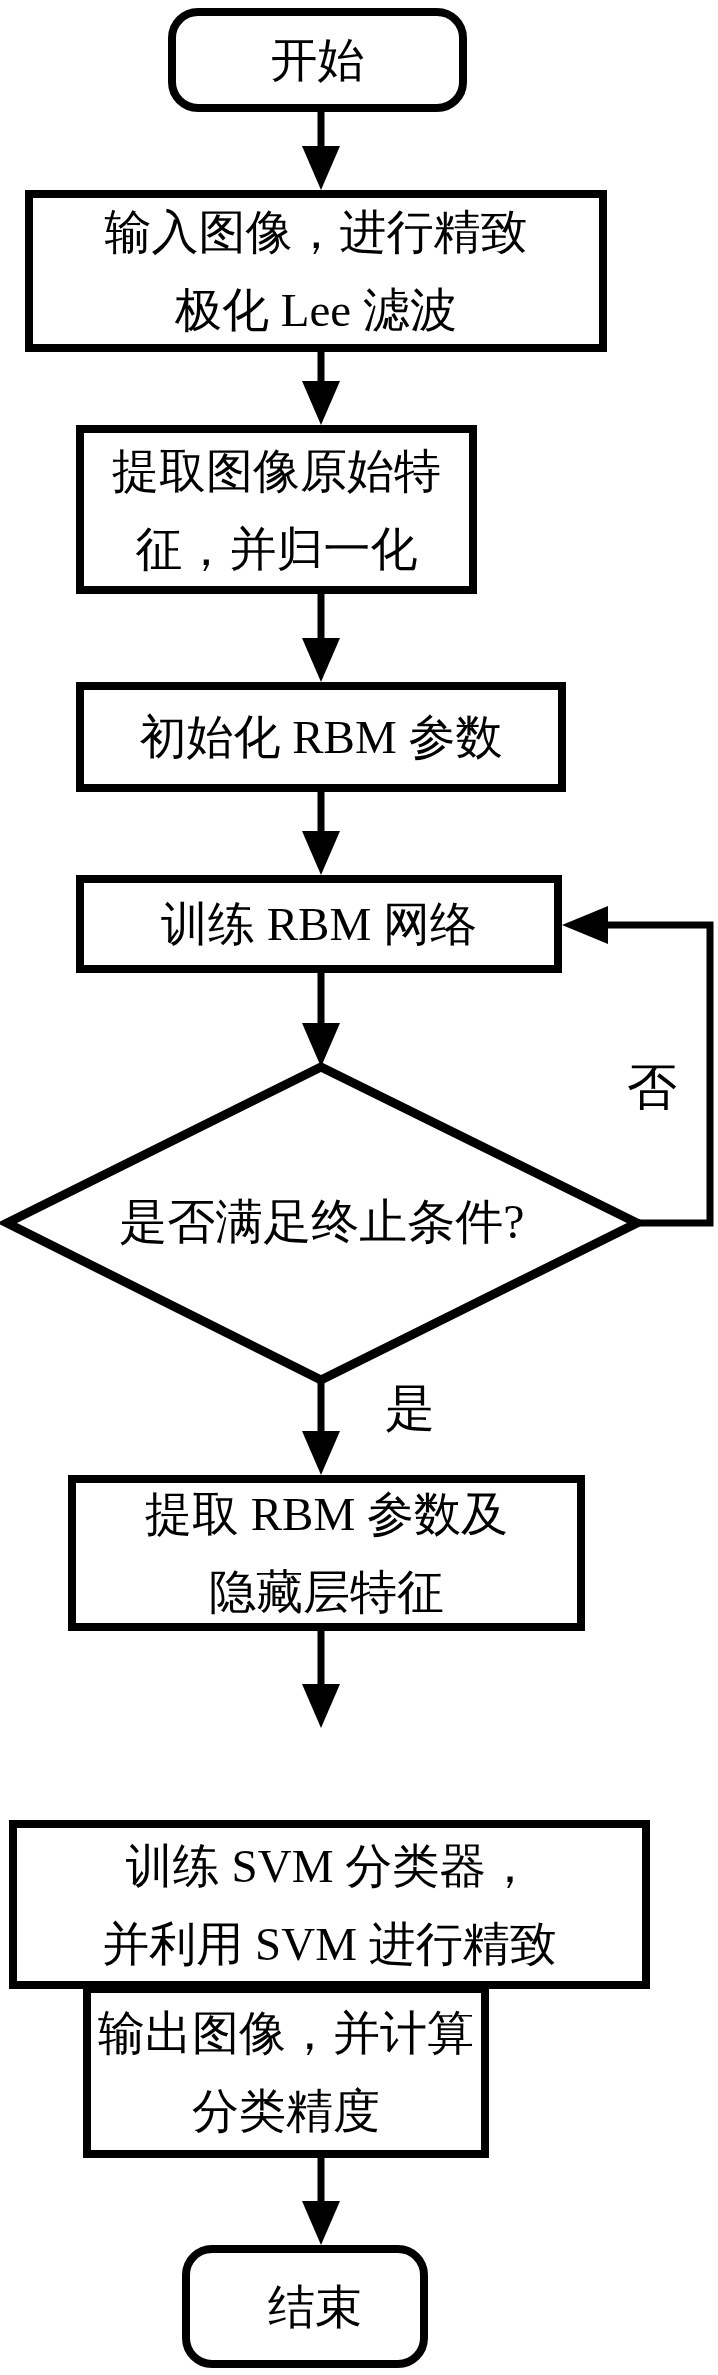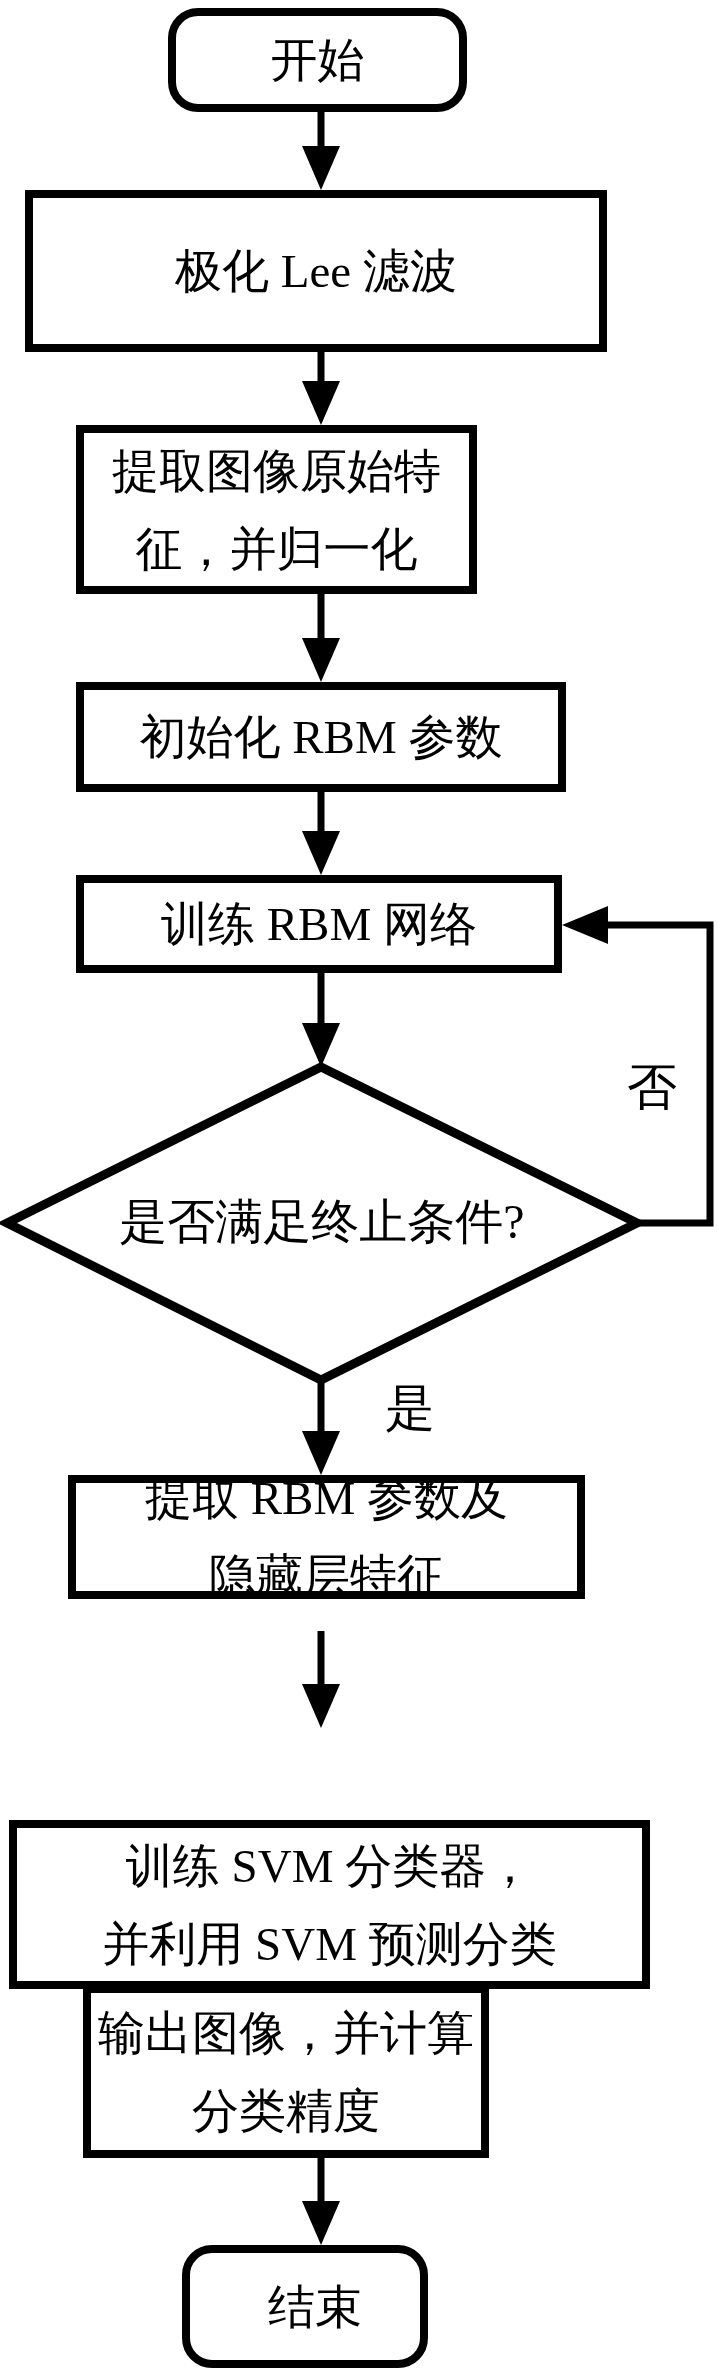--- a/index.html
+++ b/index.html
@@ -135,20 +135,21 @@
       <line x1="321" y1="2158" x2="321" y2="2203"></line>
       <polygon class="head" points="302,2201 340,2201 321,2245"></polygon>
     </g>
   </svg>
 
   <div class="node rounded" style="left:168px; top:8px; width:299px; height:104px;">
     <span>开始</span>
   </div>
 
   <div class="node" style="left:25px; top:190px; width:582px; height:162px;">
+    <span>输入图像，进行精致</span>
     <span>极化 Lee 滤波</span>
   </div>
 
   <div class="node" style="left:76px; top:425px; width:401px; height:169px;">
     <span>提取图像原始特</span>
     <span>征，并归一化</span>
   </div>
 
   <div class="node" style="left:76px; top:875px; width:486px; height:98px;">
     <span>训练 RBM 网络</span>
@@ -159,28 +160,28 @@
   </div>
 
   <div class="overlay-text" style="left:92px; top:1142px; width:460px; height:160px;">
     <span>是否满足</span>
     <span>终止条件?</span>
   </div>
 
   <div class="edge-label" style="left:627px; top:1059px;">否</div>
   <div class="edge-label" style="left:385px; top:1380px;">是</div>
 
-  <div class="node" style="left:68px; top:1475px; width:517px; height:124px;">
+  <div class="node" style="left:68px; top:1475px; width:517px; height:156px;">
     <span>提取 RBM 参数及</span>
     <span>隐藏层特征</span>
   </div>
 
   <div class="node" style="left:9px; top:1820px; width:641px; height:169px;">
     <span>训练 SVM 分类器，</span>
-    <span>并利用 SVM 预测分类</span>
+    <span>并利用 SVM 进行精致</span>
   </div>
 
   <div class="node" style="left:83px; top:1985px; width:406px; height:173px;">
     <span>输出图像，并计算</span>
     <span>分类精度</span>
   </div>
 
   <div class="node rounded" style="left:182px; top:2245px; width:246px; height:123px;padding-left:20px;">
     <span>结束</span>
   </div>

